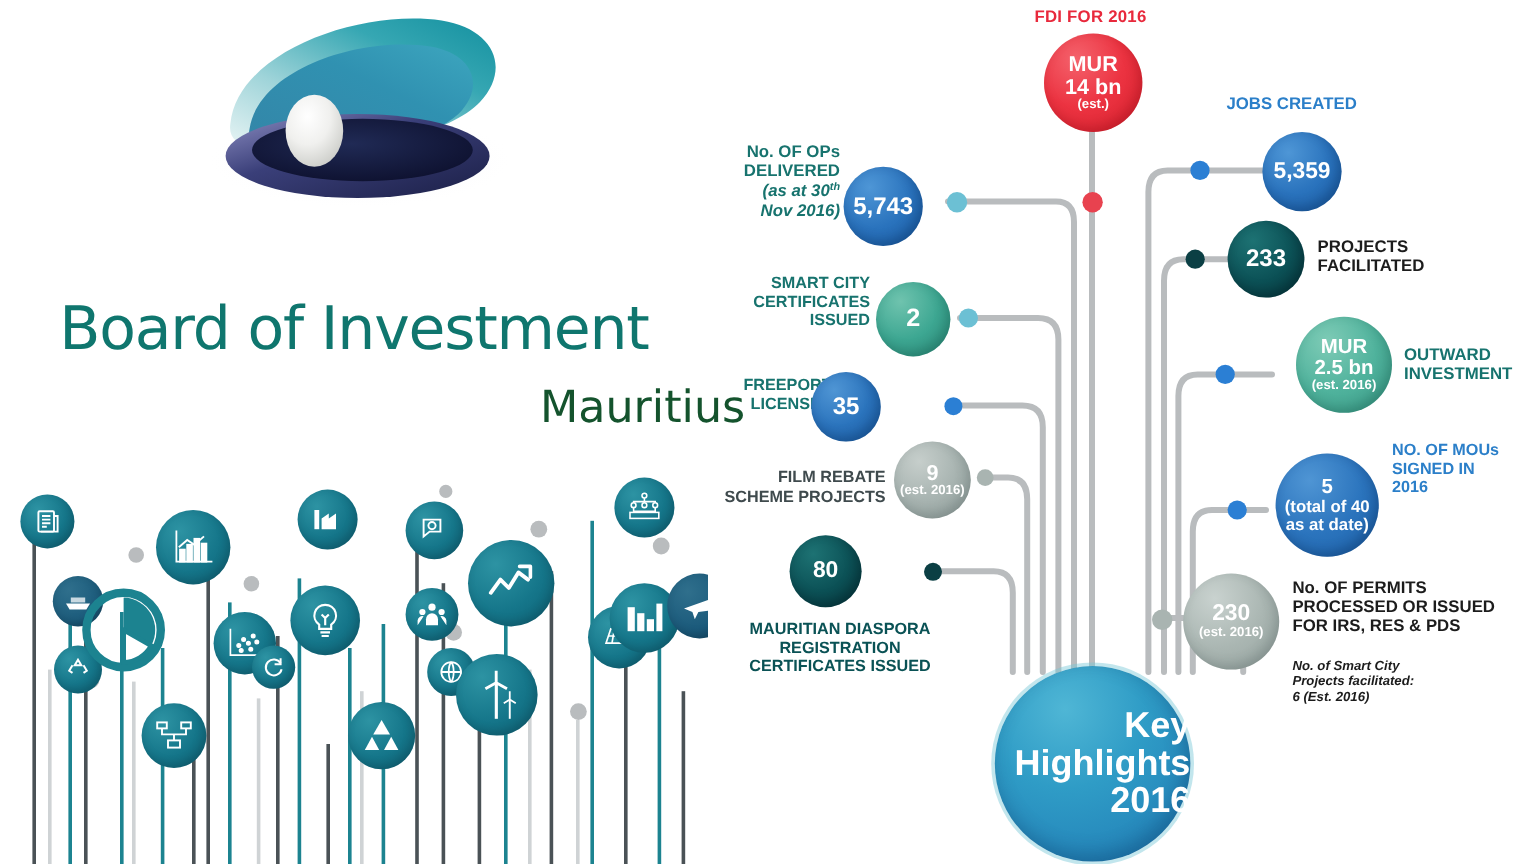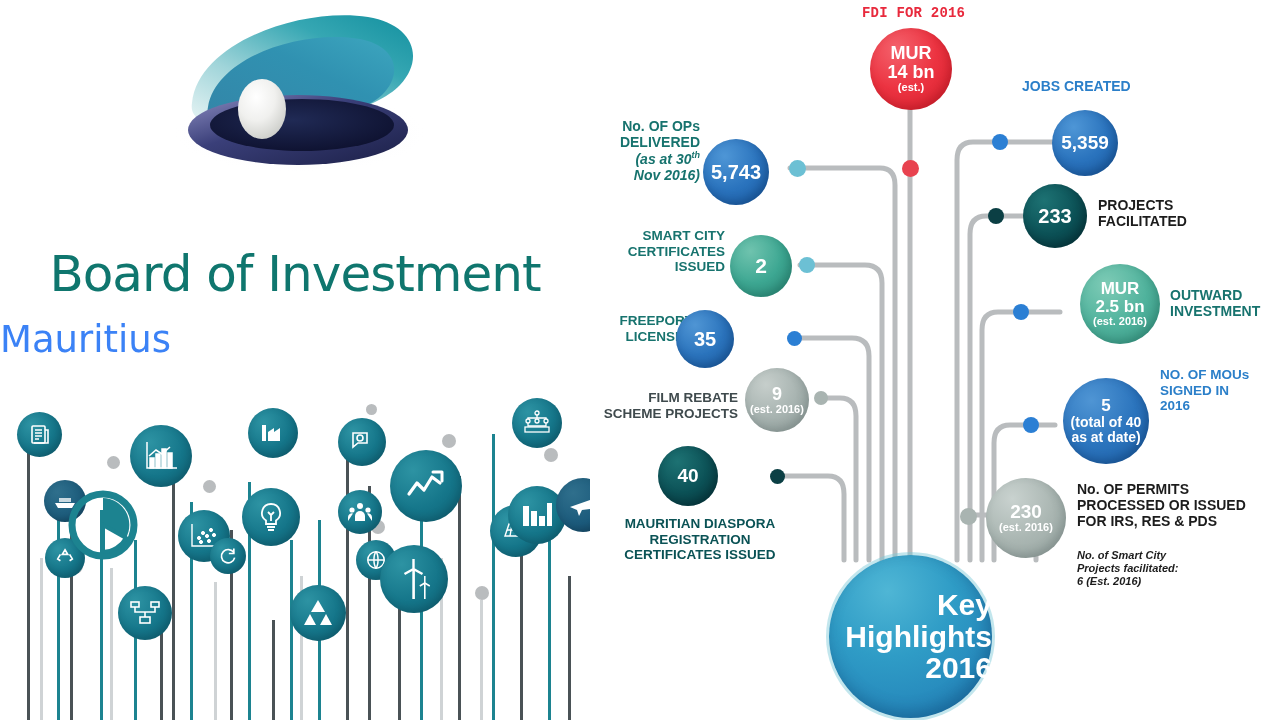--- a/index.html
+++ b/index.html
@@ -13,23 +13,24 @@
   
   .left-panel{position:absolute;left:0;top:0;width:590px;height:720px;}
   .logo-wrap{position:absolute;left:0;top:0;width:590px;height:390px;}
   .logo-shell{position:absolute;left:150px;top:5px;width:290px;height:200px;}
   .logo-title{
     position:absolute;left:0;top:245px;width:590px;text-align:center;
     font-size:50px;color:#0f766e;letter-spacing:-1px;font-weight:400;
     font-family:"DejaVu Sans",sans-serif;
   }
   .logo-sub{
-    position:absolute;left:0;top:318px;width:590px;text-align:left;
-    font-size:37px;color:#3b82f6;letter-spacing:0px;font-weight:400;
+    position:absolute;left:0;top:318px;width:590px;text-align:right;
+    font-size:37px;color:#14532d;letter-spacing:0px;font-weight:400;
     font-family:"DejaVu Sans",sans-serif;
+    padding-left:31px;
   }
   .icon-field{position:absolute;left:0;top:390px;width:590px;height:330px;overflow:hidden;}
   .stem{position:absolute;width:3px;bottom:0;}
   .ibubble{
     position:absolute;border-radius:50%;
     display:flex;align-items:center;justify-content:center;
     background:radial-gradient(circle at 32% 28%,#2d93a3 0%,#15768a 55%,#0d5e72 100%);
     box-shadow:inset -2px -3px 8px rgba(0,0,0,.15);
   }
   .ibubble svg{display:block;}
@@ -67,21 +68,21 @@
   .lbl{position:absolute;font-weight:bold;line-height:1.16;}
   .lbl-teal{color:#17736e;}
   .lbl-blue{color:#2b7fc9;}
   .lbl-dark{color:#0a5255;}
   .lbl-gray{color:#3f4a4d;}
   .lbl-black{color:#1c1c1c;}
   .lbl-red{color:#e8293c;}
   .ital{font-style:italic;}
 
   .node-dot{position:absolute;border-radius:50%;}
-  .fdi-title{position:absolute;font-weight:bold;letter-spacing:.2px;font-family:Liberation Mono, monospace;}
+  .fdi-title{position:absolute;font-weight:bold;letter-spacing:.2px;}
 </style>
 </head>
 <body>
 
 <div class="stage">
 
   <div class="left-panel">
 
     <div class="logo-wrap">
       <div class="logo-shell">
@@ -385,21 +386,21 @@
       <div>FILM REBATE</div>
       <div>SCHEME PROJECTS</div>
     </div>
     <div class="node c-gray" style="left:155px;top:368px;width:64px;height:64px;font-size:18px;">
       <span class="n-main">9</span>
       <span class="n-sub">(est. 2016)</span>
     </div>
     <div class="node-dot" style="left:224px;top:391px;width:14px;height:14px;background:#a9b4b1;"></div>
 
     <div class="node c-dark" style="left:68px;top:446px;width:60px;height:60px;font-size:19px;">
-      <span class="n-main">40</span>
+      <span class="n-main">80</span>
     </div>
     <div class="node-dot" style="left:180px;top:469px;width:15px;height:15px;background:#0b3f44;"></div>
     <div class="lbl lbl-dark" style="left:5px;top:516px;width:210px;text-align:center;font-size:13.5px;">
       <div>MAURITIAN DIASPORA</div>
       <div>REGISTRATION</div>
       <div>CERTIFICATES ISSUED</div>
     </div>
 
     <div class="lbl lbl-blue" style="left:432px;top:78px;width:170px;text-align:left;font-size:14px;">
       <div>JOBS CREATED</div>

